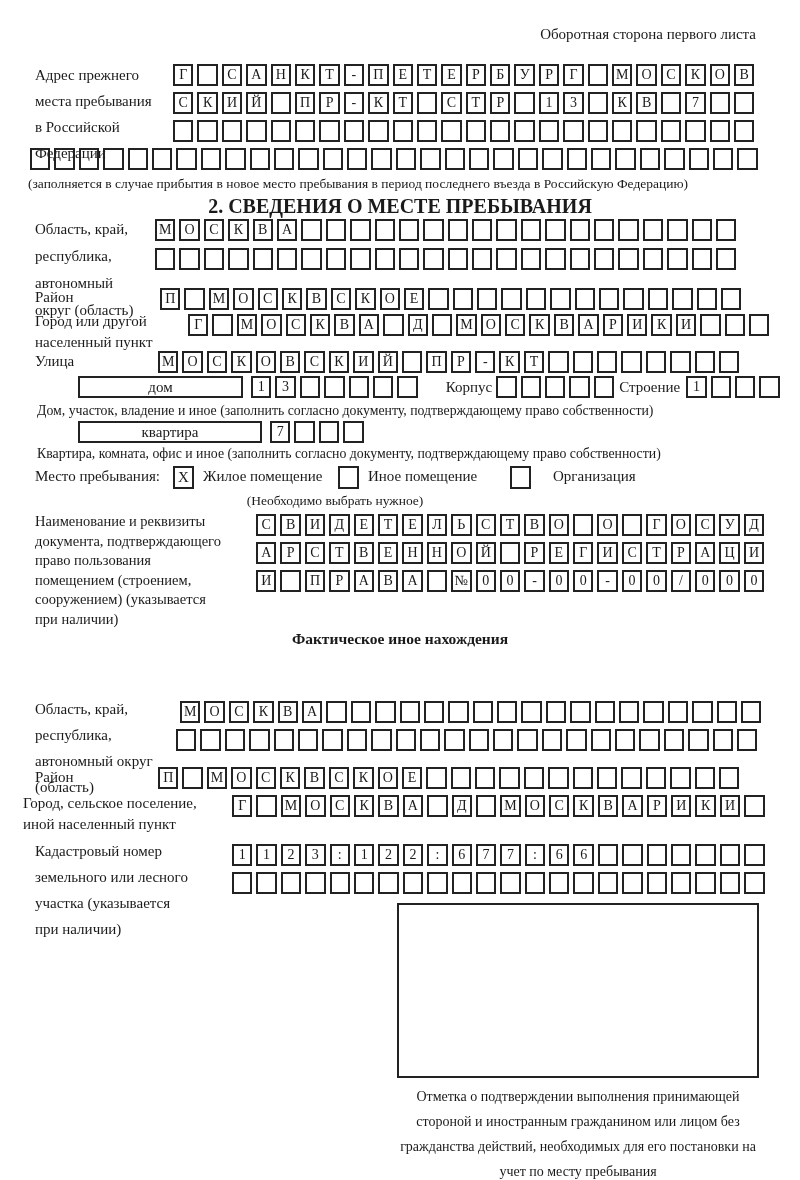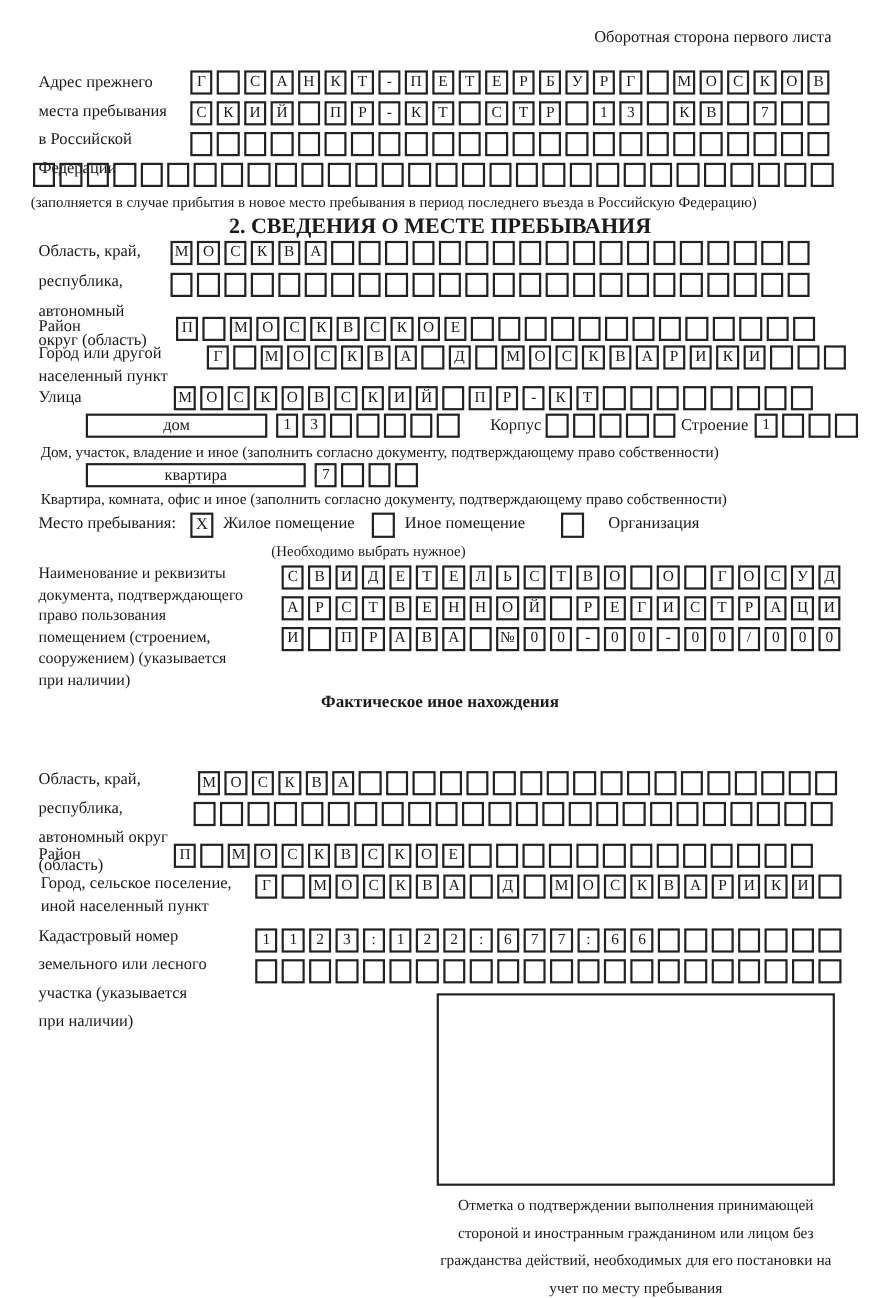--- a/index.html
+++ b/index.html
@@ -313,21 +313,21 @@
     <div class="grid" style="margin-left:6px">
         <span class="cell">1</span>
         <span class="cell"></span>
         <span class="cell"></span>
         <span class="cell"></span>
       </div>
   </div>
   <div class="abs capl" style="left:37px;top:403px;width:740px">Дом, участок, владение и иное (заполнить согласно документу, подтверждающему право собственности)</div>
 
   <div class="abs flexrow" style="left:34px;top:421px">
-    <div class="bigbox" style="width:200px">квартира</div>
+    <div class="bigbox" style="width:184px">квартира</div>
     <div class="grid" style="margin-left:8px">
         <span class="cell">7</span>
         <span class="cell"></span>
         <span class="cell"></span>
         <span class="cell"></span>
       </div>
   </div>
   <div class="abs capl" style="left:37px;top:446px;width:740px">Квартира, комната, офис и иное (заполнить согласно документу, подтверждающему право собственности)</div>
 
   <span class="abs t15" style="left:35px;top:468px">Место пребывания:</span>
@@ -495,21 +495,21 @@
       <span class="cell"></span>
       <span class="cell"></span>
       <span class="cell"></span>
       <span class="cell"></span>
       <span class="cell"></span>
       <span class="cell"></span>
       <span class="cell"></span>
       <span class="cell"></span>
     </div>
 
-  <div class="abs label" style="left:37px;top:793px;line-height:21px">Город, сельское поселение,
+  <div class="abs label" style="left:23px;top:793px;line-height:21px">Город, сельское поселение,
 иной населенный пункт</div>
   <div class="abs grid" style="left:232px;top:795px">
       <span class="cell">Г</span>
       <span class="cell"></span>
       <span class="cell">М</span>
       <span class="cell">О</span>
       <span class="cell">С</span>
       <span class="cell">К</span>
       <span class="cell">В</span>
       <span class="cell">А</span>

